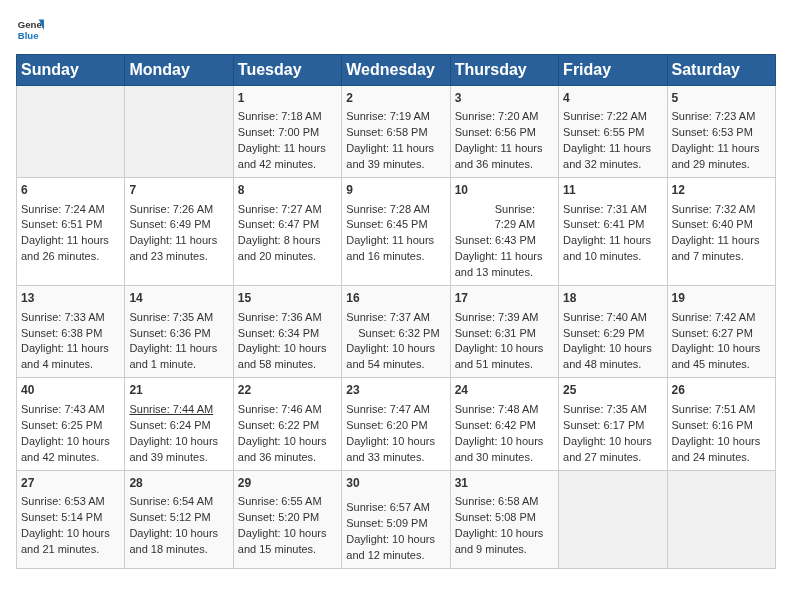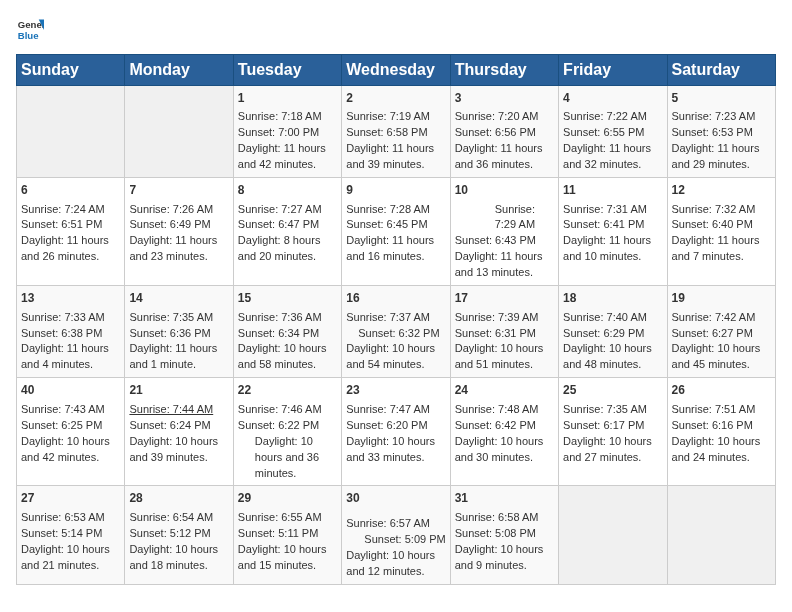--- a/index.html
+++ b/index.html
@@ -217,21 +217,21 @@
         <td>
           <span class="day-num">21</span>
           <span style="display: block; text-decoration: underline;">Sunrise: 7:44 AM</span>
           <span style="display: block;">Sunset: 6:24 PM</span>
           <span style="display: block;">Daylight: 10 hours and 39 minutes.</span>
         </td>
         <td>
           <span class="day-num">22</span>
           <span style="display: block;">Sunrise: 7:46 AM</span>
           <span style="display: block;">Sunset: 6:22 PM</span>
-          <span style="display: block; margin-left: 17px;">Daylight: 10 hours and 36 minutes.</span>
+          <span style="display: block;">Daylight: 10 hours and 36 minutes.</span>
         </td>
         <td>
           <span class="day-num">23</span>
           <span style="display: block;">Sunrise: 7:47 AM</span>
           <span style="display: block;">Sunset: 6:20 PM</span>
           <span style="display: block;">Daylight: 10 hours and 33 minutes.</span>
         </td>
         <td>
           <span class="day-num">24</span>
           <span style="display: block;">Sunrise: 7:48 AM</span>
@@ -260,27 +260,27 @@
         </td>
         <td>
           <span class="day-num">28</span>
           <span style="display: block;">Sunrise: 6:54 AM</span>
           <span style="display: block;">Sunset: 5:12 PM</span>
           <span style="display: block;">Daylight: 10 hours and 18 minutes.</span>
         </td>
         <td>
           <span class="day-num">29</span>
           <span style="display: block;">Sunrise: 6:55 AM</span>
-          <span style="display: block;">Sunset: 5:11 PM</span>
+          <span style="display: block;">Sunset: 5:20 PM</span>
           <span style="display: block;">Daylight: 10 hours and 15 minutes.</span>
         </td>
         <td>
           <span class="day-num">30</span>
           <span style="display: block; margin-top: 8px;">Sunrise: 6:57 AM</span>
-          <span style="display: block; text-align: right;">Sunset: 5:09 PM</span>
+          <span style="display: block;">Sunset: 5:09 PM</span>
           <span style="display: block;">Daylight: 10 hours and 12 minutes.</span>
         </td>
         <td>
           <span class="day-num">31</span>
           <span style="display: block;">Sunrise: 6:58 AM</span>
           <span style="display: block;">Sunset: 5:08 PM</span>
           <span style="display: block;">Daylight: 10 hours and 9 minutes.</span>
         </td>
         <td class="empty"></td>
         <td class="empty"></td>

